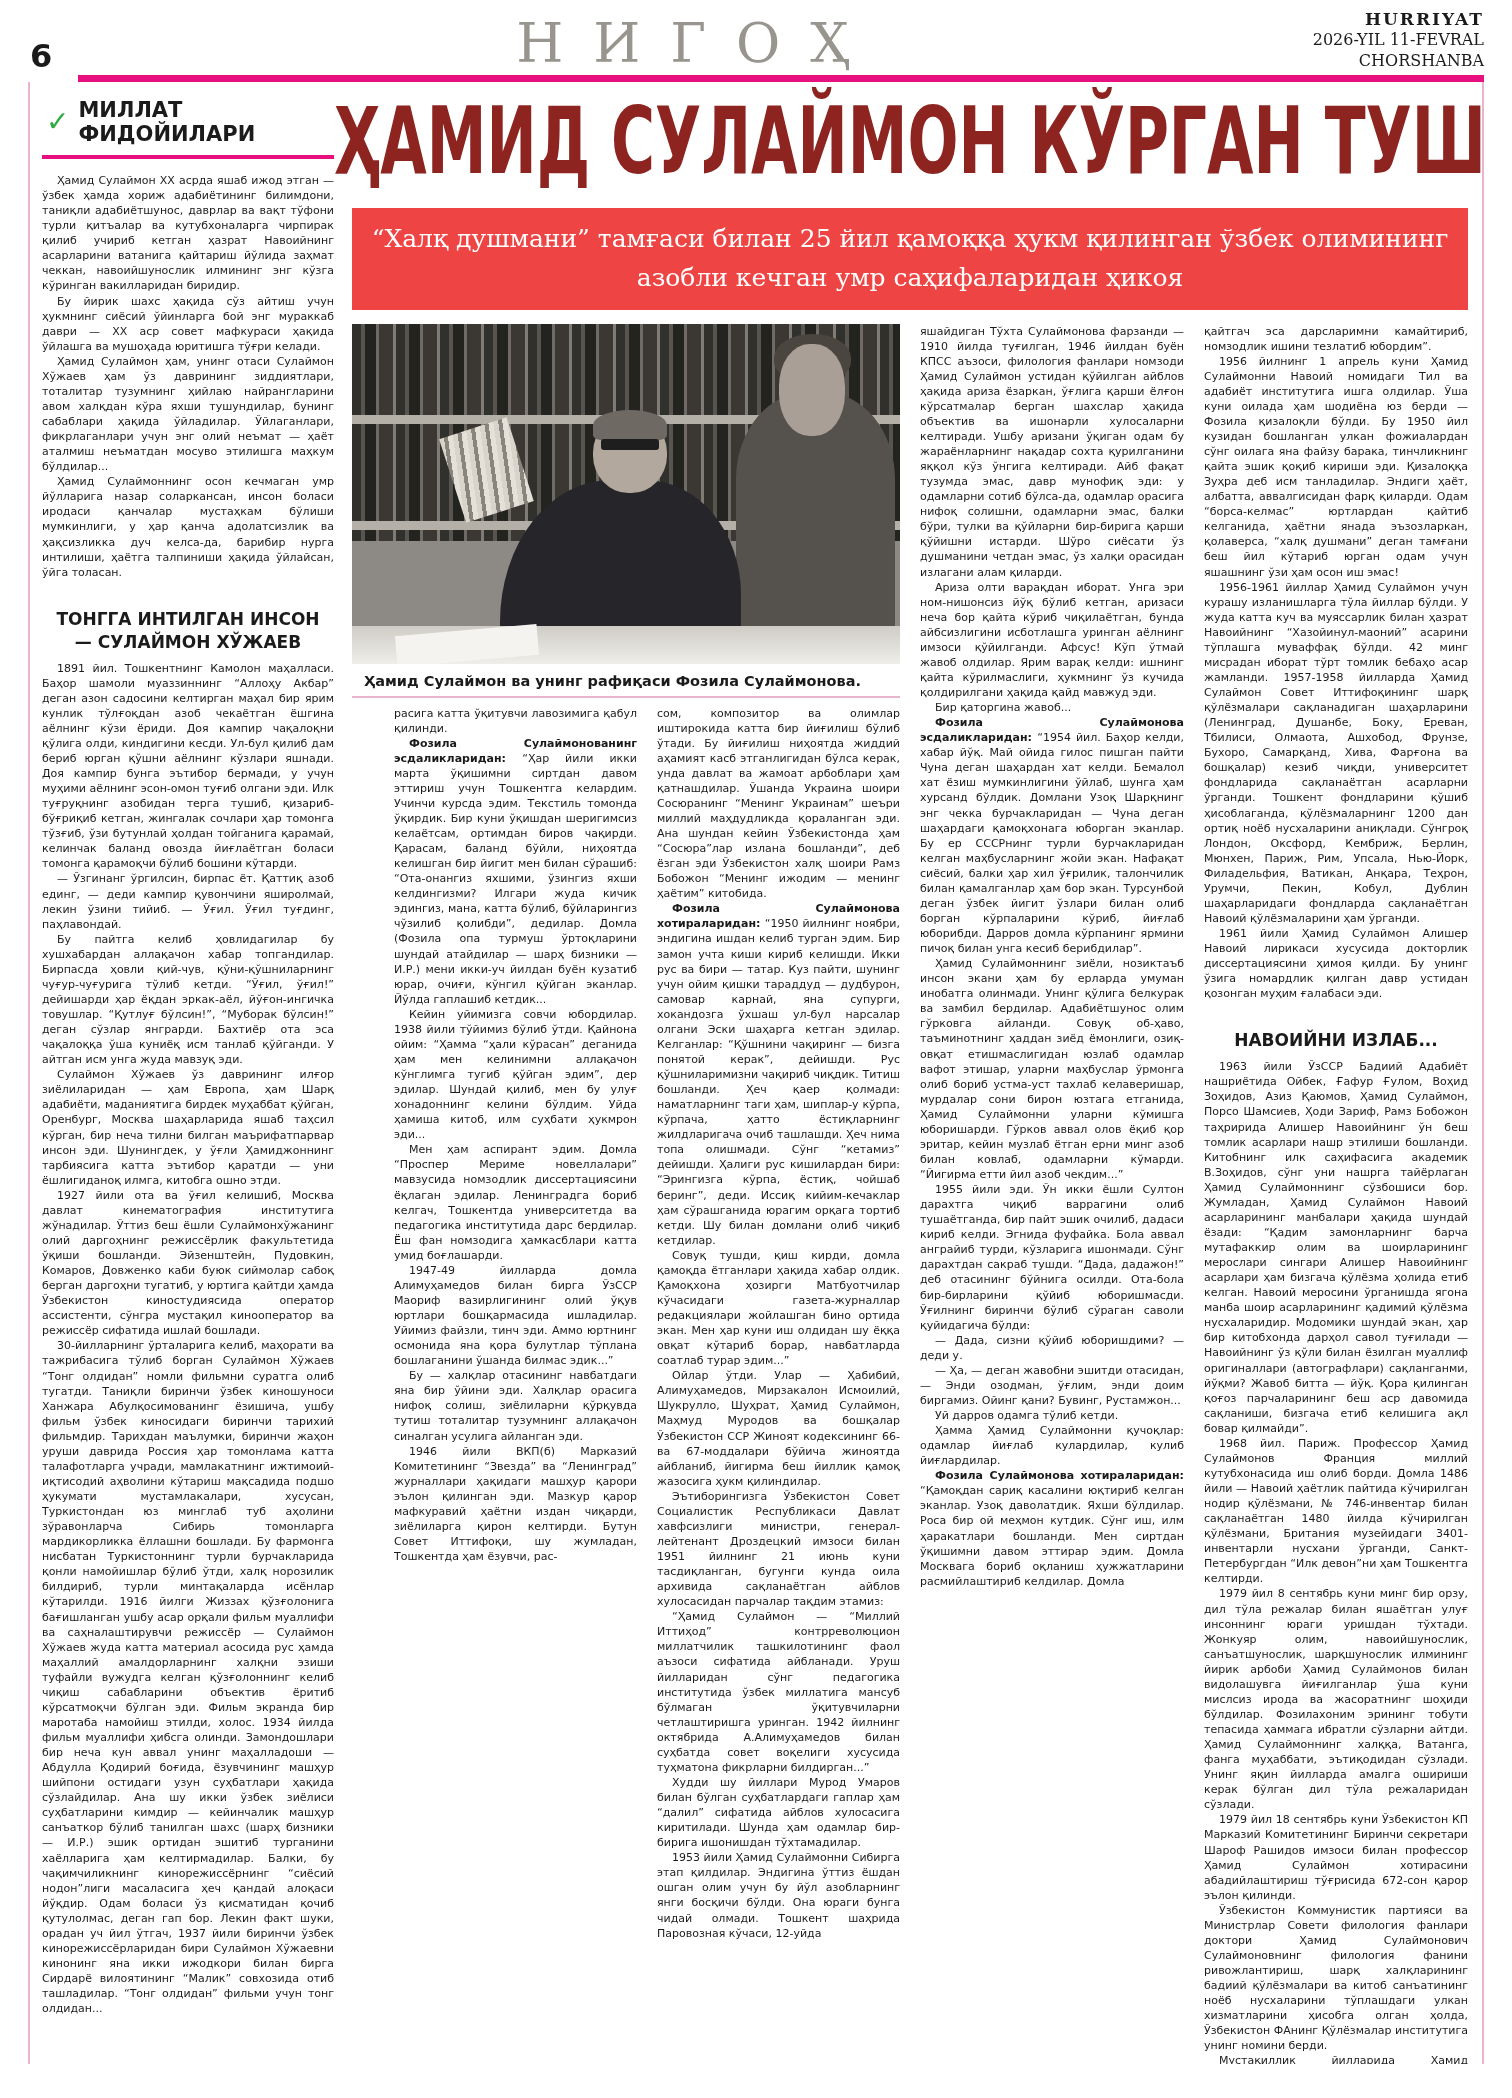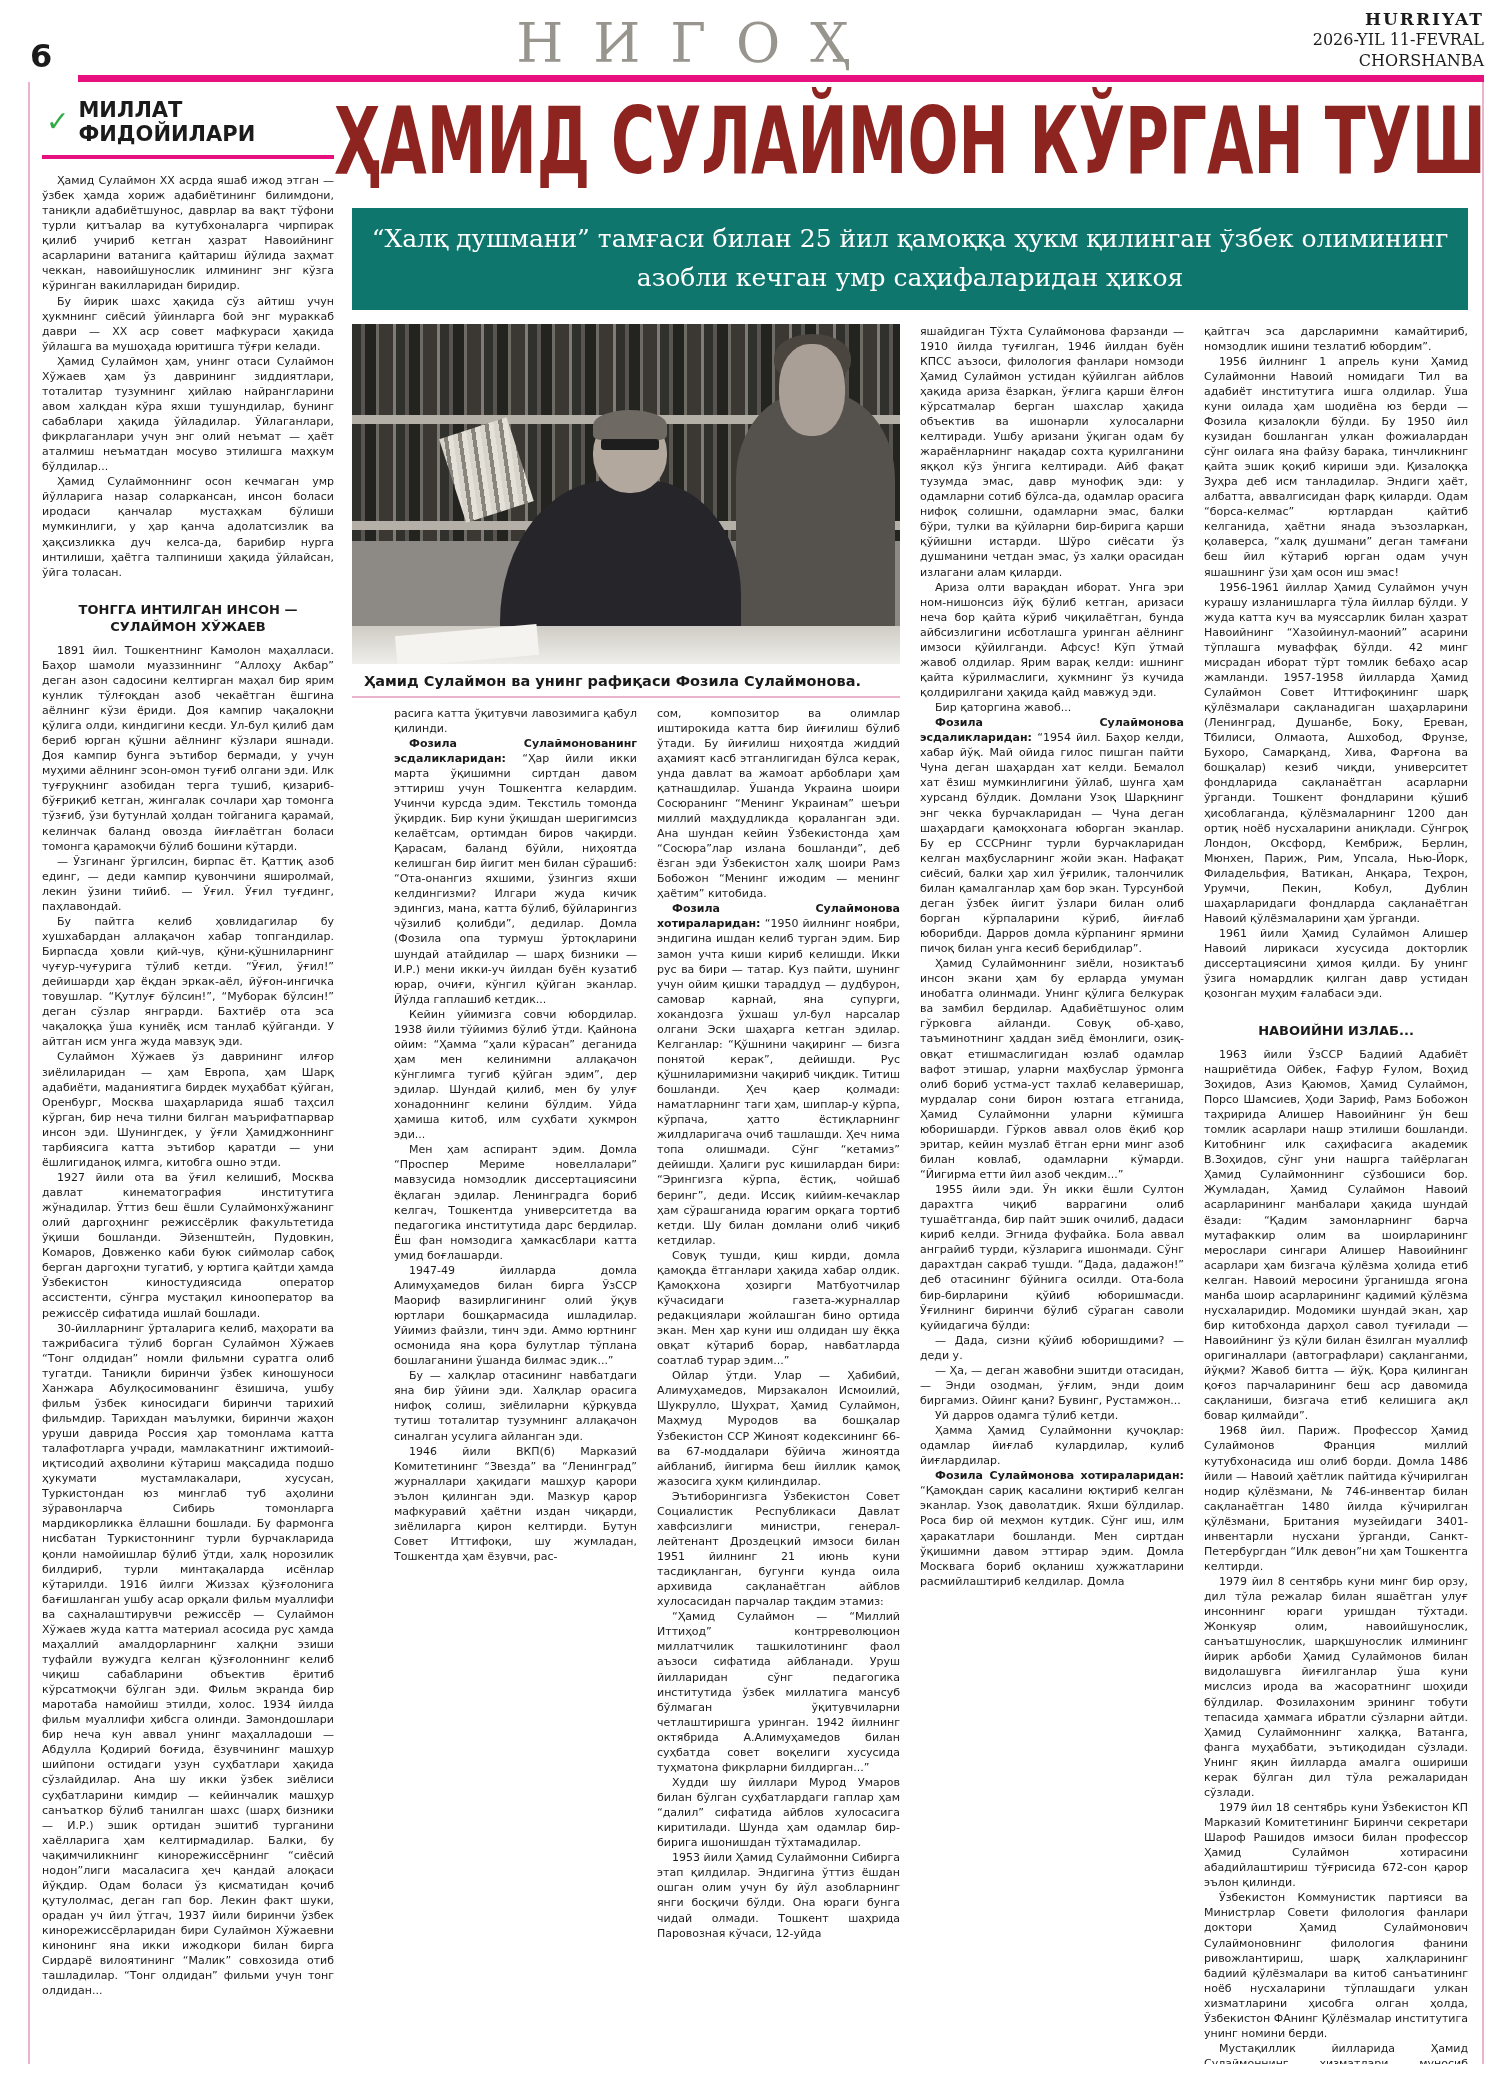--- a/index.html
+++ b/index.html
@@ -19,32 +19,32 @@
   
   .leftcol{flex:0 0 292px;width:292px;overflow:hidden;}
   .rubric{display:flex;align-items:center;gap:9px;padding:4px 0 9px 4px;border-bottom:4px solid #e80f7f;margin-bottom:14px;}
   .check{color:#2faa43;font-size:28px;font-weight:bold;line-height:1;}
   .rubric-title{font-size:21px;font-weight:800;}
   
   .main{flex:1;display:flex;flex-direction:column;min-width:0;}
   .headline-wrap{height:104px;display:flex;justify-content:center;overflow:visible;}
   .headline{color:#8e2420;font-weight:800;font-size:60px;line-height:1;white-space:nowrap;
             transform:scaleY(1.55);transform-origin:top center;letter-spacing:0px;}
-  .subhead{background:#0f766e;color:#ffffff;font-family:"DejaVu Serif","Liberation Serif",serif;
+  .subhead{background:#ef4444;color:#ffffff;font-family:"DejaVu Serif","Liberation Serif",serif;
            text-align:center;font-size:25px;line-height:1.55;padding:12px 18px;margin-top:10px;}
   .body{flex:1;display:grid;grid-template-columns:repeat(4,1fr);column-gap:20px;margin-top:14px;overflow:hidden;}
   .pairwrap{grid-column:span 2;display:flex;flex-direction:column;min-width:0;overflow:hidden;}
   .pair{display:grid;grid-template-columns:1fr 1fr;column-gap:20px;flex:1;overflow:hidden;margin-top:8px;margin-left:42px;}
   .coltext{overflow:hidden;min-width:0;}
   
   .para{margin:0;text-indent:15px;text-align:justify;line-height:1.37;font-size:11px;}
   .para.noind{text-indent:0;}
   .para.b{font-weight:normal;text-align:justify;}
   .para strong{font-weight:bold;}
-  .sec-h{text-align:center;font-weight:800;font-size:13px;margin:21px 6px 7px;line-height:1.35;}
+  .sec-h{text-align:center;font-weight:800;font-size:17px;margin:28px 6px 7px;line-height:1.35;}
   
   .photo{height:340px;position:relative;overflow:hidden;background:#8d8984;}
   .ph-shelf{position:absolute;left:0;right:0;top:0;height:64%;
     background:repeating-linear-gradient(90deg,#30302c 0 9px,#585550 9px 13px,#23231f 13px 24px,#6e6a64 24px 27px,#3b3834 27px 41px,#807c75 41px 44px);}
   .ph-bar{position:absolute;left:0;right:0;height:9px;background:#b5b0a7;}
   .ph-bar.b1{top:27%;} .ph-bar.b2{top:58%;}
   .ph-tilt{position:absolute;left:18%;top:30%;width:13%;height:26%;background:
     repeating-linear-gradient(100deg,#d8d4cb 0 5px,#8a857c 5px 9px,#e4e1d8 9px 14px);transform:rotate(-18deg);}
   .ph-woman{position:absolute;right:1%;top:20%;width:29%;height:80%;background:#55514d;border-radius:45% 45% 0 0/32% 32% 0 0;}
   .ph-woman-head{position:absolute;right:10%;top:6%;width:12%;height:27%;background:#a99f96;border-radius:46%;}

